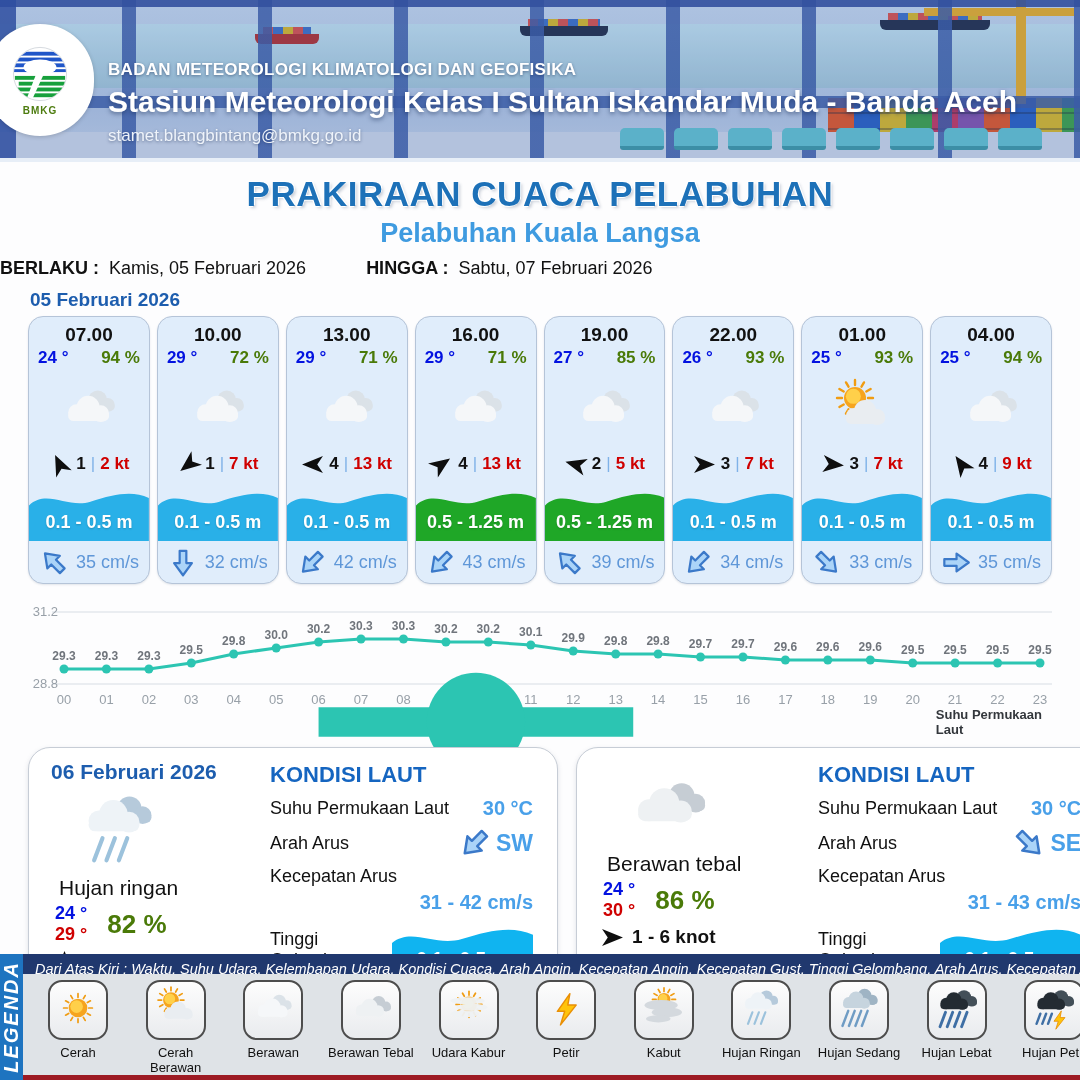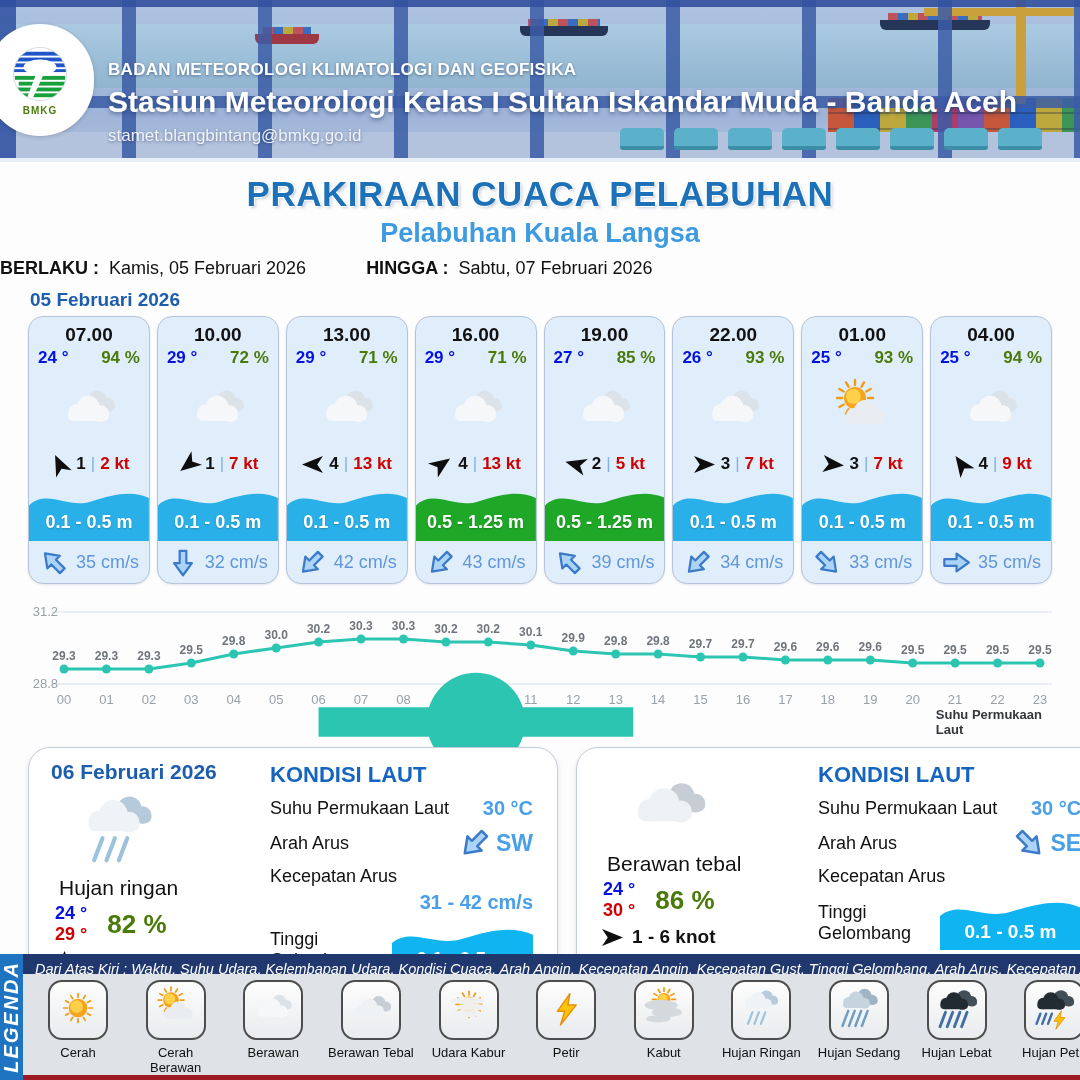--- a/index.html
+++ b/index.html
@@ -763,20 +763,21 @@
           <span class="sea-dir">
             <svg class="curarrow" viewBox="0 0 27 22" style="transform: rotate(45deg);">
                 <path d="M3 8 L14 8 L14 3 L25 11 L14 19 L14 14 L3 14 Z"></path>
               </svg>
             <span class="sea-dirtext">SE</span>
           </span>
         </div>
         <div class="sea-row">
           <span class="sea-label">Kecepatan Arus</span>
         </div>
+        <div class="sea-speed">31  - 43 cm/s</div>
         <div class="sea-row">
           <span class="sea-label">Tinggi Gelombang</span>
           <span class="d-waveblock">
             <svg viewBox="0 0 170 56" preserveAspectRatio="none">
                 <path d="M0 22 C 24 6,52 26,84 18 C 116 10,144 4,170 14 L170 56 L0 56 Z" fill="currentColor"></path>
               </svg>
             <span class="d-wavetext">0.1 - 0.5 m</span>
           </span>
         </div>
       </div>

